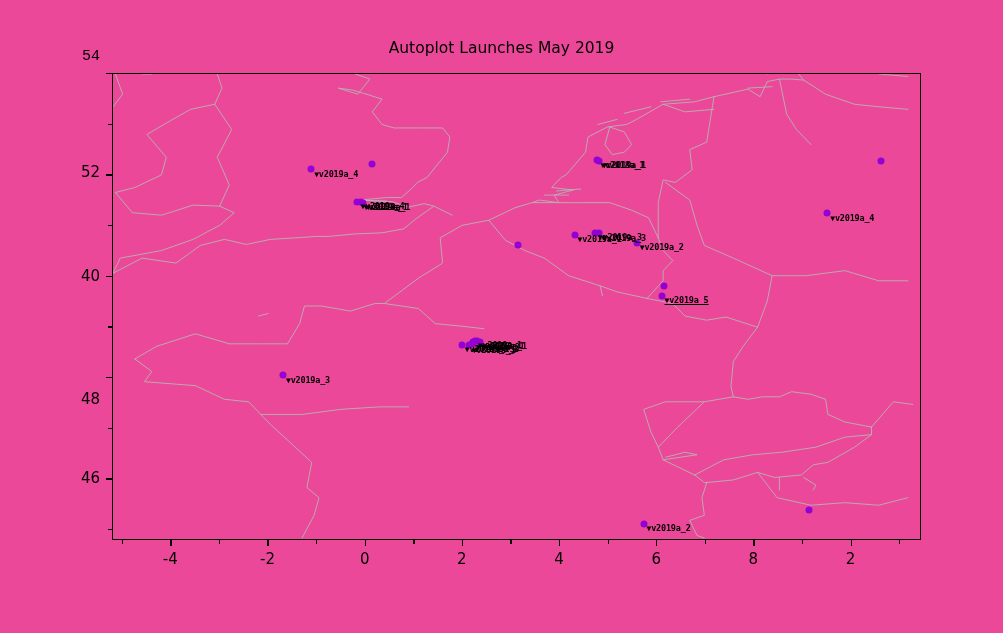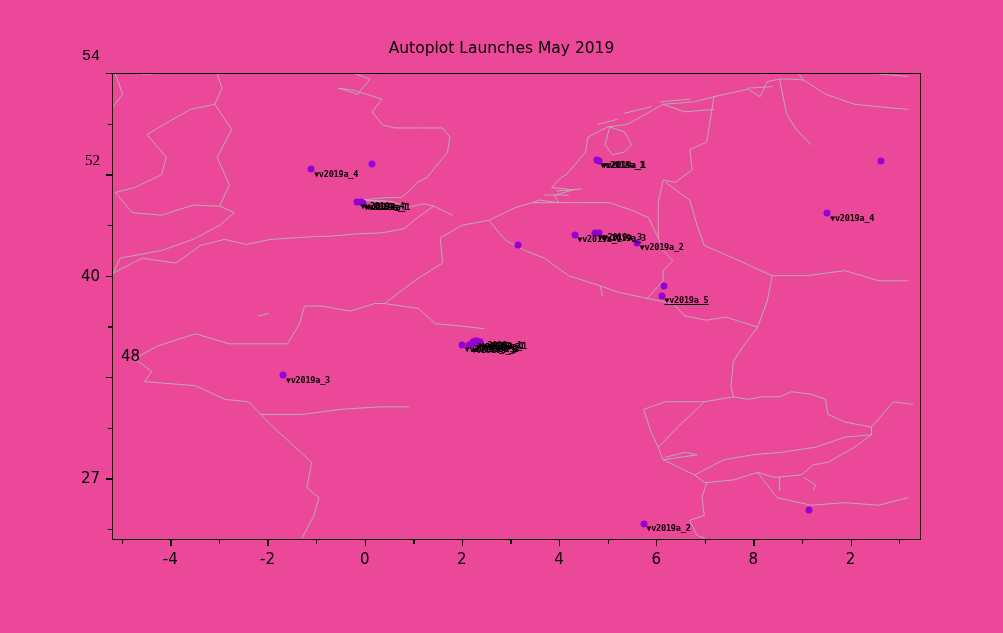--- a/index.html
+++ b/index.html
@@ -169,27 +169,27 @@
       <div class="tick-x minor" style="left: 121.718px;"></div>
       <div class="tick-x minor" style="left: 218.895px;"></div>
       <div class="tick-x minor" style="left: 316.072px;"></div>
       <div class="tick-x minor" style="left: 413.249px;"></div>
       <div class="tick-x minor" style="left: 510.426px;"></div>
       <div class="tick-x minor" style="left: 607.604px;"></div>
       <div class="tick-x minor" style="left: 704.781px;"></div>
       <div class="tick-x minor" style="left: 801.958px;"></div>
       <div class="tick-x minor" style="left: 899.135px;"></div>
       <div class="tick-y" style="top: 478.206px;"></div>
-      <div class="ticklabel-y" style="top: 478.206px;">27</div>
+      <div class="ticklabel-y" style="top: 478.206px;">46</div>
       <div class="tick-y" style="top: 376.905px;"></div>
-      <div class="ticklabel-y" style="top: 356px; padding-left: 40px;">48</div>
+      <div class="ticklabel-y" style="top: 399px;">48</div>
       <div class="tick-y" style="top: 275.603px;"></div>
       <div class="ticklabel-y" style="top: 275.603px;">40</div>
       <div class="tick-y" style="top: 174.302px;"></div>
-      <div class="ticklabel-y" style="top: 160px; font-family: Liberation Serif, serif;">52</div>
+      <div class="ticklabel-y" style="top: 172px;">52</div>
       <div class="tick-y" style="top: 73px;"></div>
       <div class="ticklabel-y" style="top: 56px; font-family: Liberation Mono, monospace;">54</div>
       <div class="tick-y minor" style="top: 528.857px;"></div>
       <div class="tick-y minor" style="top: 427.555px;"></div>
       <div class="tick-y minor" style="top: 326.254px;"></div>
       <div class="tick-y minor" style="top: 224.952px;"></div>
       <div class="tick-y minor" style="top: 123.651px;"></div>
     </div>
 
 </div>

